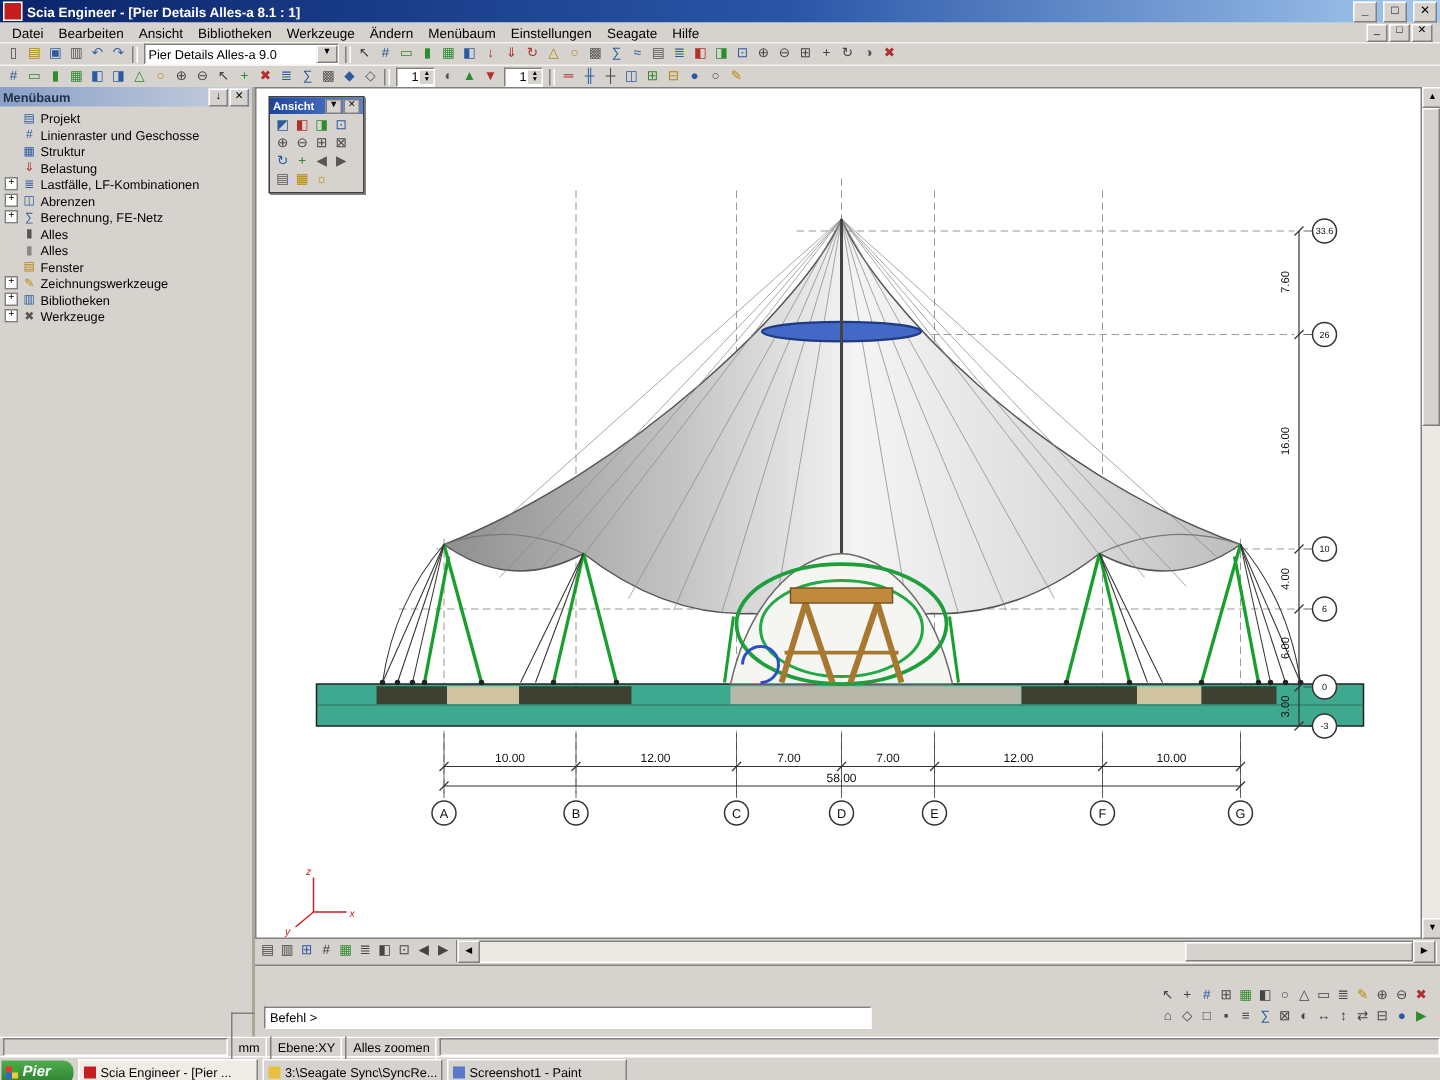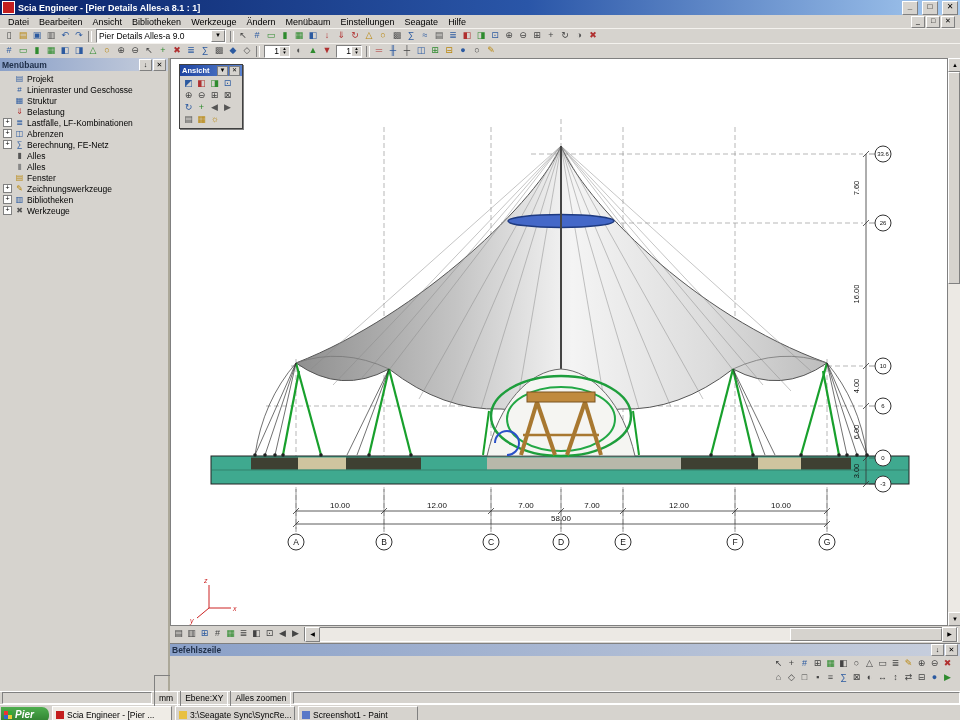--- a/index.html
+++ b/index.html
@@ -586,25 +586,21 @@
           <span class="tbtn" style="color: rgb(68, 68, 68);">▶</span>
         </span>
       <div class="hscroll sunken">
         <span class="sbtn raised">◀</span>
         <span class="hthumb raised"></span>
         <span class="sbtn raised" style="margin-left:auto">▶</span>
       </div>
     </div>
 
     <div class="befehl">
-      <div class="panelhdr">
-        <span>Befehlszeile</span>
-        <span class="hbtn raised">↓</span>
-        <span class="hbtn raised">✕</span>
-      </div>
+      <div class="cmdinput sunken">Befehl &gt;</div>
       <div class="bicons">
         <div class="row">
 
         <span class="tbtn" style="color: rgb(68, 68, 68);">↖</span>
             <span class="tbtn" style="color: rgb(68, 68, 68);">+</span>
             <span class="tbtn" style="color: rgb(44, 90, 160);">#</span>
             <span class="tbtn" style="color: rgb(68, 68, 68);">⊞</span>
             <span class="tbtn" style="color: rgb(46, 139, 46);">▦</span>
             <span class="tbtn" style="color: rgb(68, 68, 68);">◧</span>
             <span class="tbtn" style="color: rgb(68, 68, 68);">○</span>

